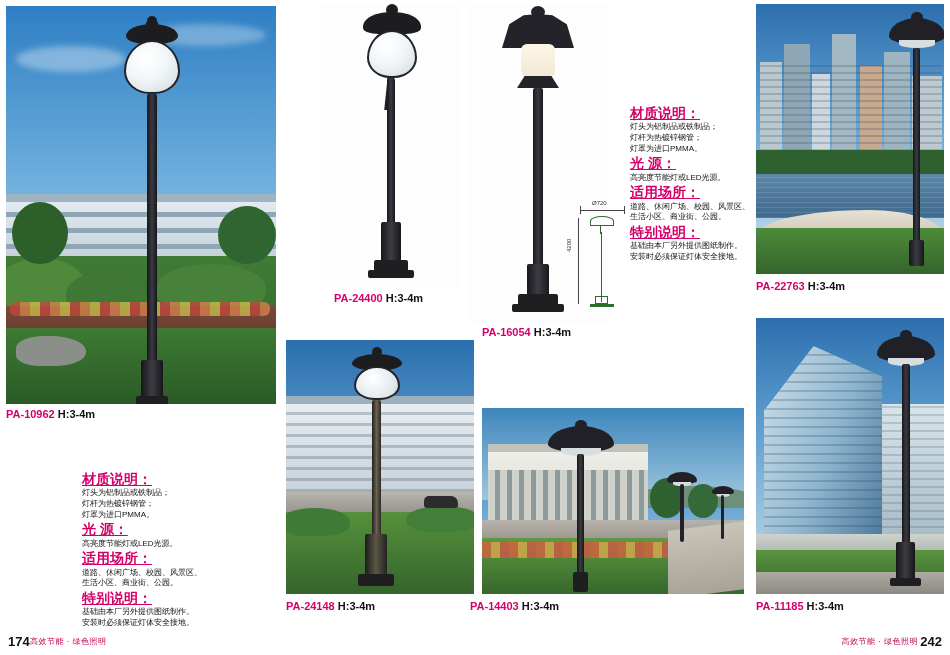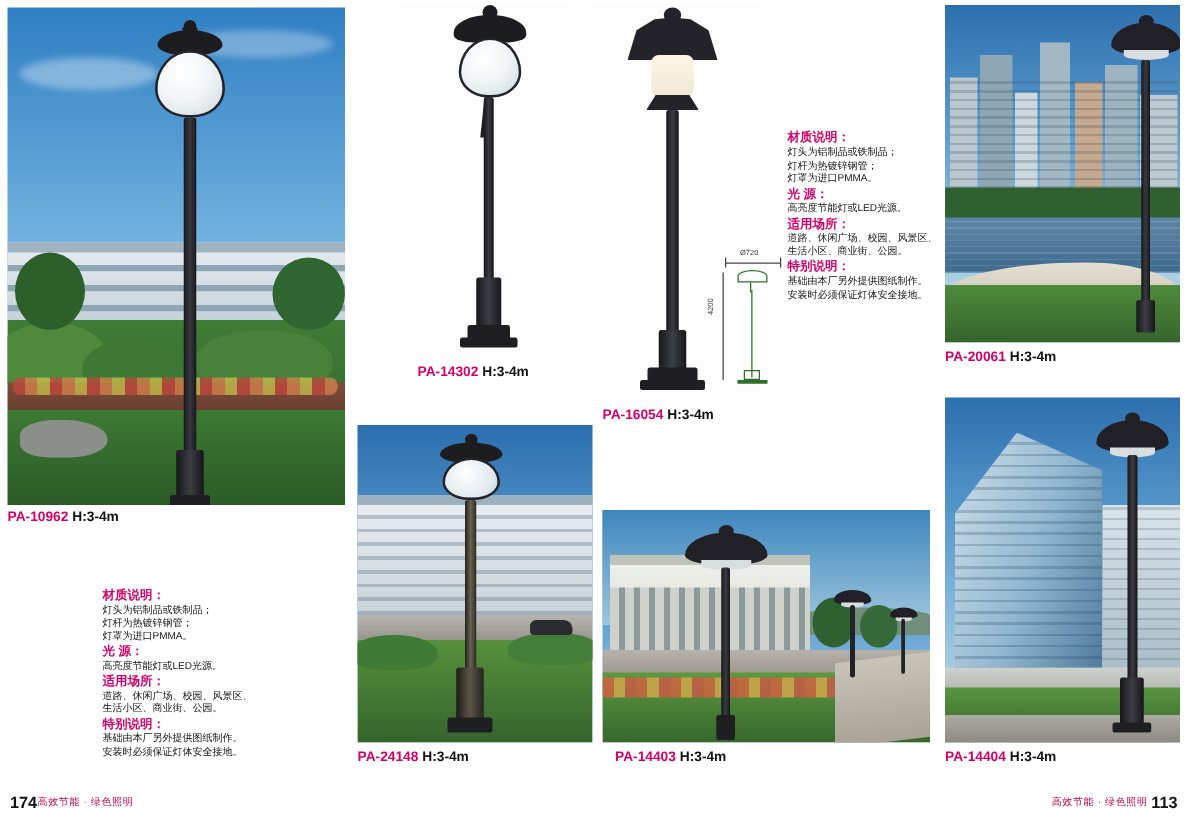--- a/index.html
+++ b/index.html
@@ -20,21 +20,21 @@
   .sky-c { background: linear-gradient(#2a6eae 0%, #5d9ed0 45%, #9cc7e2 85%, #c6dfec 100%); }
   .white-bg { background:#fdfdfd; }
 
   
   .cap { position:absolute; font-size:11px; font-weight:bold; white-space:nowrap; }
   .cap .code { color:#d4006a; }
   .cap .hh { color:#111; font-weight:bold; }
 
   
   .spec { position:absolute; width:160px; line-height:1.32; }
-  .spec .hd { color:#d4006a; font-weight:bold; font-size:10px; }
+  .spec .hd { color:#d4006a; font-weight:bold; font-size:14px;text-decoration:underline; }
   .spec .ln { color:#111; font-size:8px; }
 
   
   .folio { position:absolute; bottom:6px; font-size:13px; font-weight:bold; color:#111; }
   .folio-txt { position:absolute; bottom:8px; font-size:8px; color:#c00050; letter-spacing:0.5px; }
 
   
   .lamp { position:absolute; }
   .pole { position:absolute; background:#1f1f22; border-radius:2px; }
   .base { position:absolute; background:#1f1f22; border-radius:2px; }
@@ -139,21 +139,21 @@
       </div>
 
       <div style="position:absolute;left:40px;top:70px;width:14px;height:34px;border-left:6px solid #1f1f24;border-bottom:0;transform:skewX(-6deg);"></div>
       <div class="pole" style="left:41px; top:72px; width:8px; height:150px; background:linear-gradient(90deg,#17171b,#3a3a42,#17171b);"></div>
       <div class="base" style="left:35px; top:216px; width:20px; height:42px; background:linear-gradient(90deg,#17171b,#3d3d45,#17171b);"></div>
       <div class="base" style="left:28px; top:254px; width:34px; height:12px;"></div>
       <div class="base" style="left:22px; top:264px; width:46px; height:8px;"></div>
     </div>
   </div>
   <div class="cap" style="left:334px; top:292px;">
-    <span class="code">PA-14302</span>
+    <span class="code">PA-24400</span>
     <span class="hh">H:3-4m</span>
   </div>
 
   <div class="photo white-bg" style="left:468px; top:4px; width:140px; height:318px;">
     <div class="lamp" style="left:22px; top:2px; width:96px; height:312px;">
       <div class="headB" style="left:0;top:0;width:96px;height:96px;">
         <div class="shade" style="top:8px;width:72px;height:34px;"></div>
         <div class="knob" style="top:0px;width:14px;height:12px;"></div>
         <div class="lens" style="top:38px;width:34px;height:36px;border-radius:6px 6px 10px 10px;"></div>
         <div style="position:absolute;left:50%;transform:translateX(-50%);top:70px;width:42px;height:12px;background:#232329;clip-path:polygon(18% 0,82% 0,100% 100%,0 100%);"></div>
@@ -223,21 +223,21 @@
       <div class="headC" style="left:0;top:0;width:70px;height:46px;">
         <div class="bowl" style="top:6px;width:56px;height:26px;"></div>
         <div class="rim" style="top:28px;width:36px;height:8px;"></div>
         <div style="position:absolute;left:50%;transform:translateX(-50%);top:0px;width:12px;height:10px;background:#202026;border-radius:50%;"></div>
       </div>
       <div class="pole" style="left:31px; top:36px; width:7px; height:198px; background:linear-gradient(90deg,#16161a,#39393f,#16161a);"></div>
       <div class="base" style="left:27px; top:228px; width:15px; height:26px; background:linear-gradient(90deg,#16161a,#3b3b42,#16161a);"></div>
     </div>
   </div>
   <div class="cap" style="left:756px; top:280px;">
-    <span class="code">PA-20061</span>
+    <span class="code">PA-22763</span>
     <span class="hh">H:3-4m</span>
   </div>
 
   <div class="photo sky-c" style="left:286px; top:340px; width:188px; height:254px;">
     <div class="bld" style="left:0;top:62px;width:188px;height:90px;background:linear-gradient(#e9eef2,#c8d2d9);"></div>
     <div style="position:absolute;left:0;top:62px;width:188px;height:90px;background:repeating-linear-gradient(0deg,rgba(70,95,115,.3) 0 3px,transparent 3px 11px);"></div>
     <div class="bld" style="left:0;top:56px;width:188px;height:8px;background:#9cb0bd;"></div>
 
     <div class="road" style="left:0;top:152px;width:188px;height:20px;"></div>
     <div class="grass" style="left:0;top:172px;width:188px;height:82px;background:linear-gradient(#56913c,#35642c);"></div>
@@ -295,21 +295,21 @@
       <div class="pole" style="left:18px; top:14px; width:4px; height:58px; background:#222228;"></div>
     </div>
     <div class="lamp" style="left:226px; top:76px; width:30px; height:62px;">
       <div class="headC" style="left:0;top:0;width:30px;height:14px;">
         <div class="bowl" style="top:2px;width:22px;height:9px;"></div>
         <div class="rim" style="top:10px;width:13px;height:3px;"></div>
       </div>
       <div class="pole" style="left:13px; top:11px; width:3px; height:44px; background:#222228;"></div>
     </div>
   </div>
-  <div class="cap" style="left:492px; top:600px;">
+  <div class="cap" style="left:470px; top:600px;">
     <span class="code">PA-14403</span>
     <span class="hh">H:3-4m</span>
   </div>
 
   <div class="photo sky-b" style="left:756px; top:318px; width:188px; height:276px;">
 
     <div style="position:absolute;left:8px;top:28px;width:118px;height:190px;background:linear-gradient(110deg,#cfe0ea,#8fb6cf 55%,#4f7b9c);clip-path:polygon(42% 0,100% 16%,100% 100%,0 100%,0 34%);"></div>
     <div style="position:absolute;left:8px;top:28px;width:118px;height:190px;background:repeating-linear-gradient(0deg,rgba(40,70,95,.25) 0 2px,transparent 2px 9px);clip-path:polygon(42% 0,100% 16%,100% 100%,0 100%,0 34%);"></div>
     <div style="position:absolute;left:126px;top:86px;width:62px;height:132px;background:linear-gradient(#d9e4ea,#a9bcc8);"></div>
     <div style="position:absolute;left:126px;top:86px;width:62px;height:132px;background:repeating-linear-gradient(0deg,rgba(60,90,110,.22) 0 2px,transparent 2px 8px);"></div>
@@ -323,22 +323,22 @@
         <div class="bowl" style="top:6px;width:58px;height:26px;"></div>
         <div class="rim" style="top:28px;width:36px;height:8px;"></div>
         <div style="position:absolute;left:50%;transform:translateX(-50%);top:0px;width:12px;height:10px;background:#202026;border-radius:50%;"></div>
       </div>
       <div class="pole" style="left:34px; top:34px; width:8px; height:184px; background:linear-gradient(90deg,#16161a,#3a3a41,#16161a);"></div>
       <div class="base" style="left:28px; top:212px; width:19px; height:40px; background:linear-gradient(90deg,#16161a,#3c3c43,#16161a);"></div>
       <div class="base" style="left:22px; top:248px; width:31px; height:8px;"></div>
     </div>
   </div>
   <div class="cap" style="left:756px; top:600px;">
-    <span class="code">PA-14404</span>
+    <span class="code">PA-11185</span>
     <span class="hh">H:3-4m</span>
   </div>
 
   <div class="folio" style="left:8px;">174</div>
   <div class="folio-txt" style="left:30px;">高效节能 · 绿色照明</div>
   <div class="folio-txt" style="right:32px;">高效节能 · 绿色照明</div>
-  <div class="folio" style="right:8px;">113</div>
+  <div class="folio" style="right:8px;">242</div>
 
 </div>
 
 </body></html>

